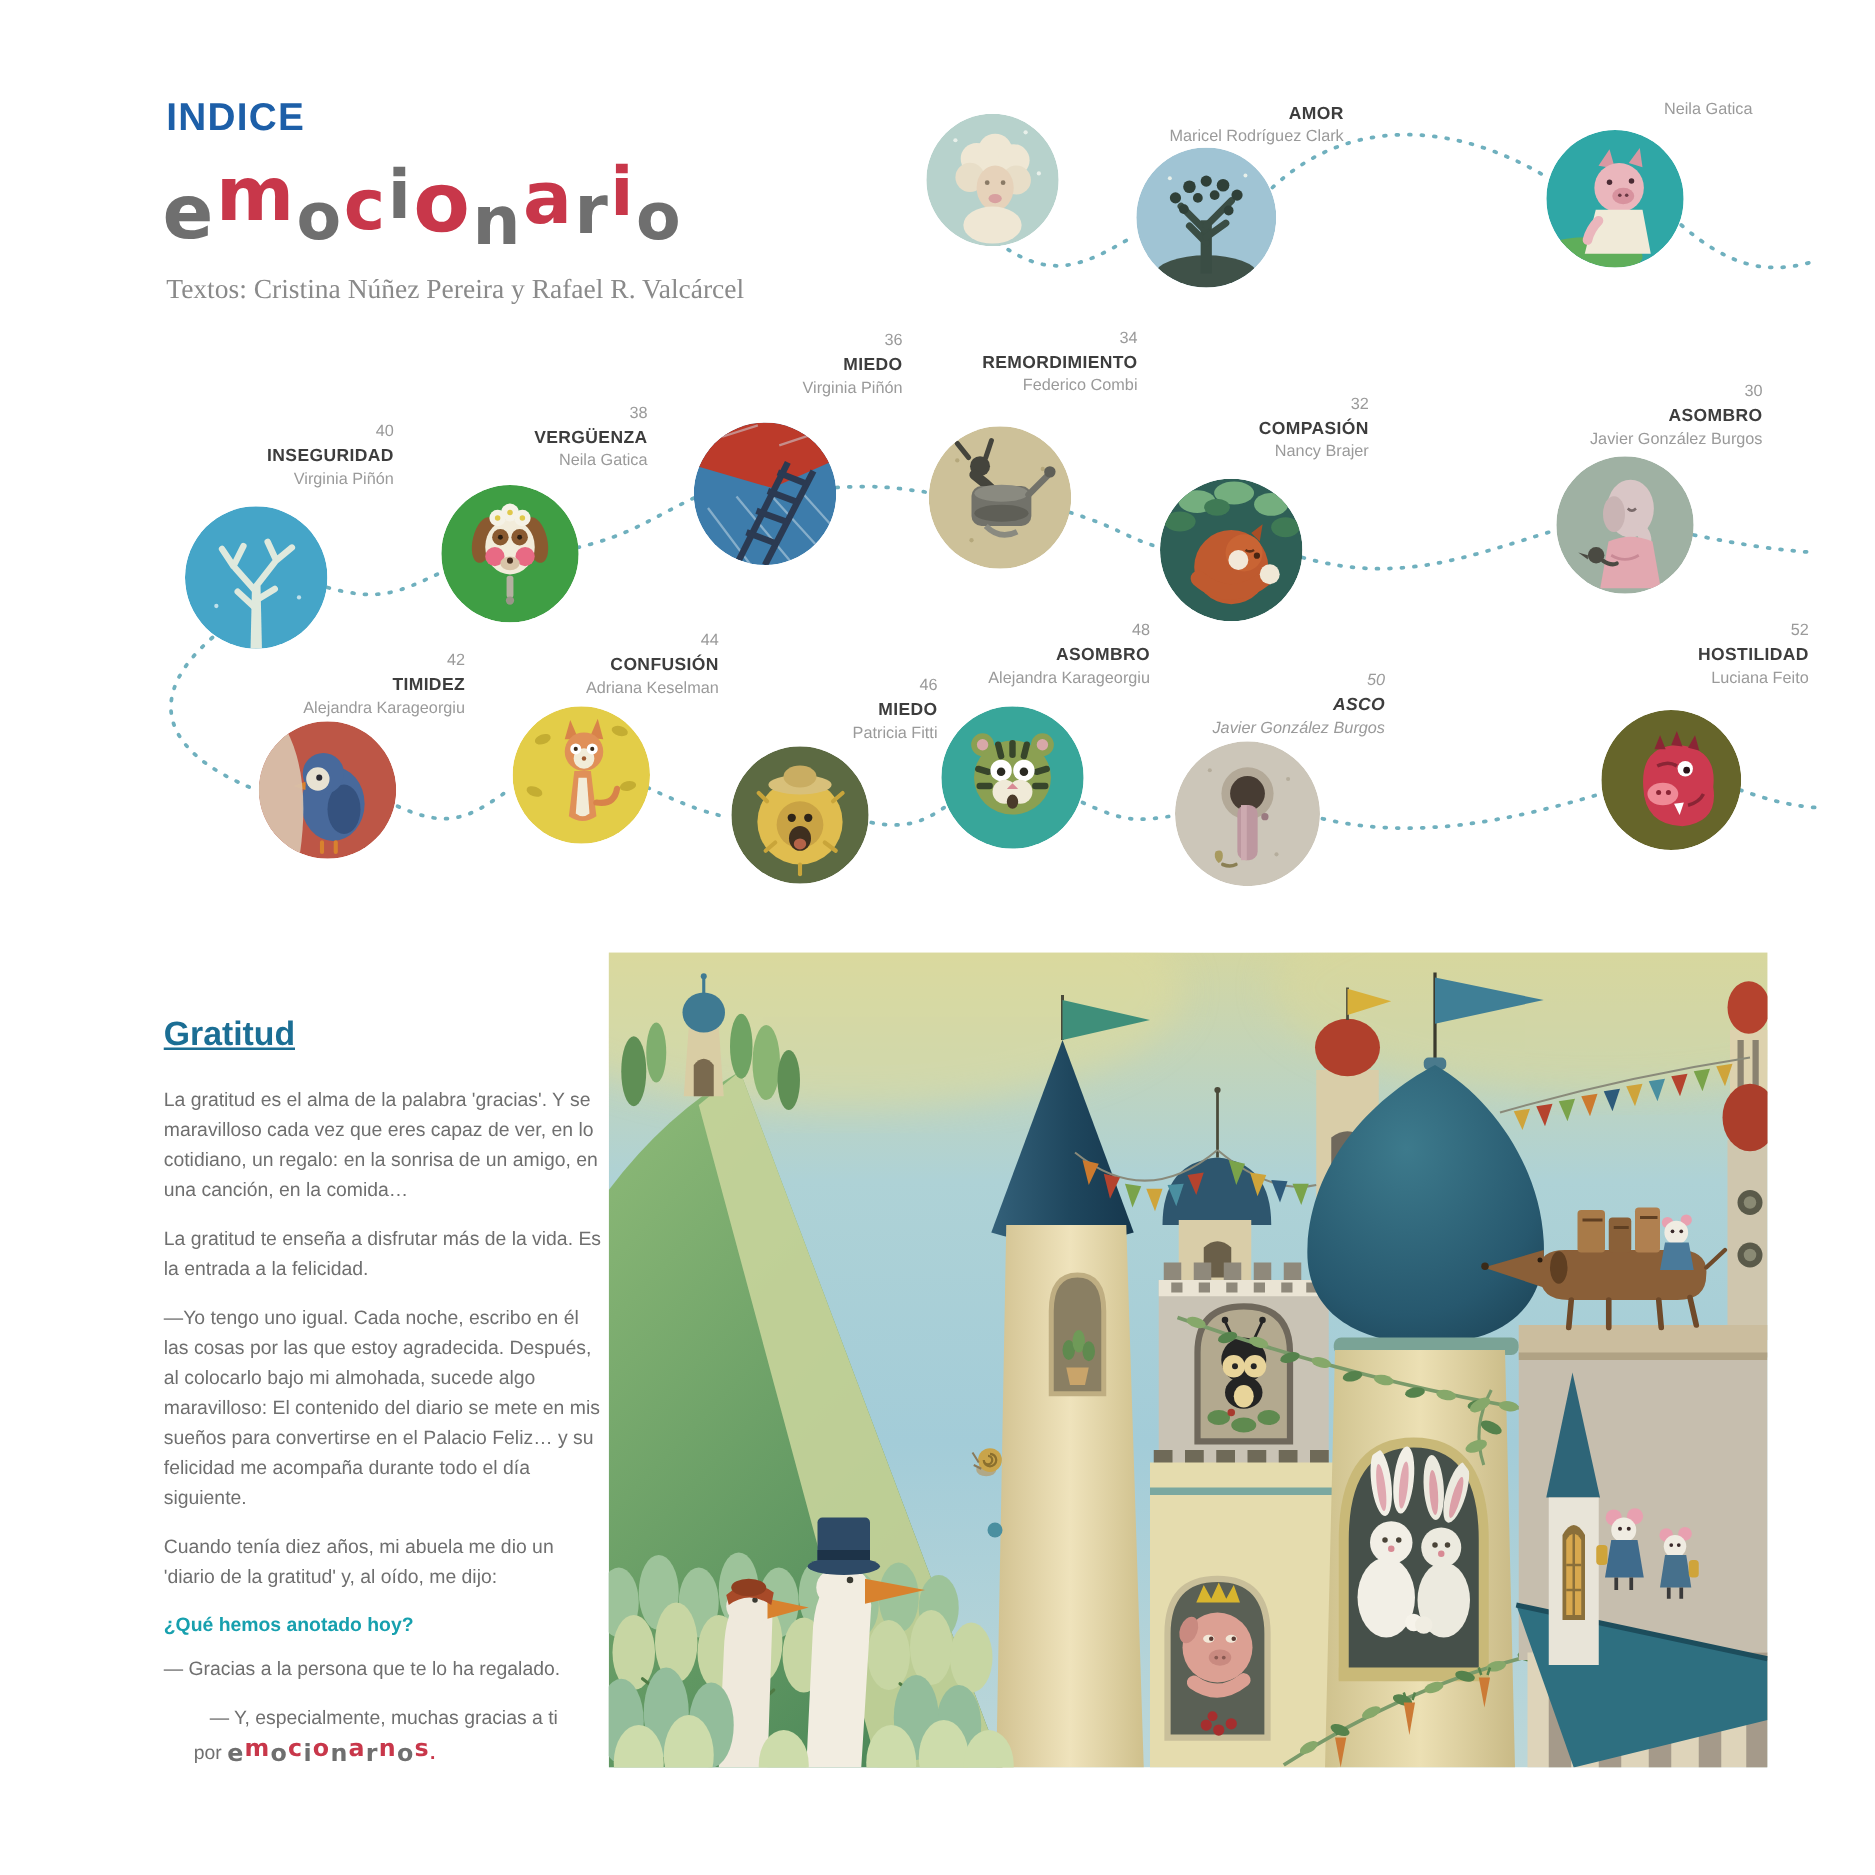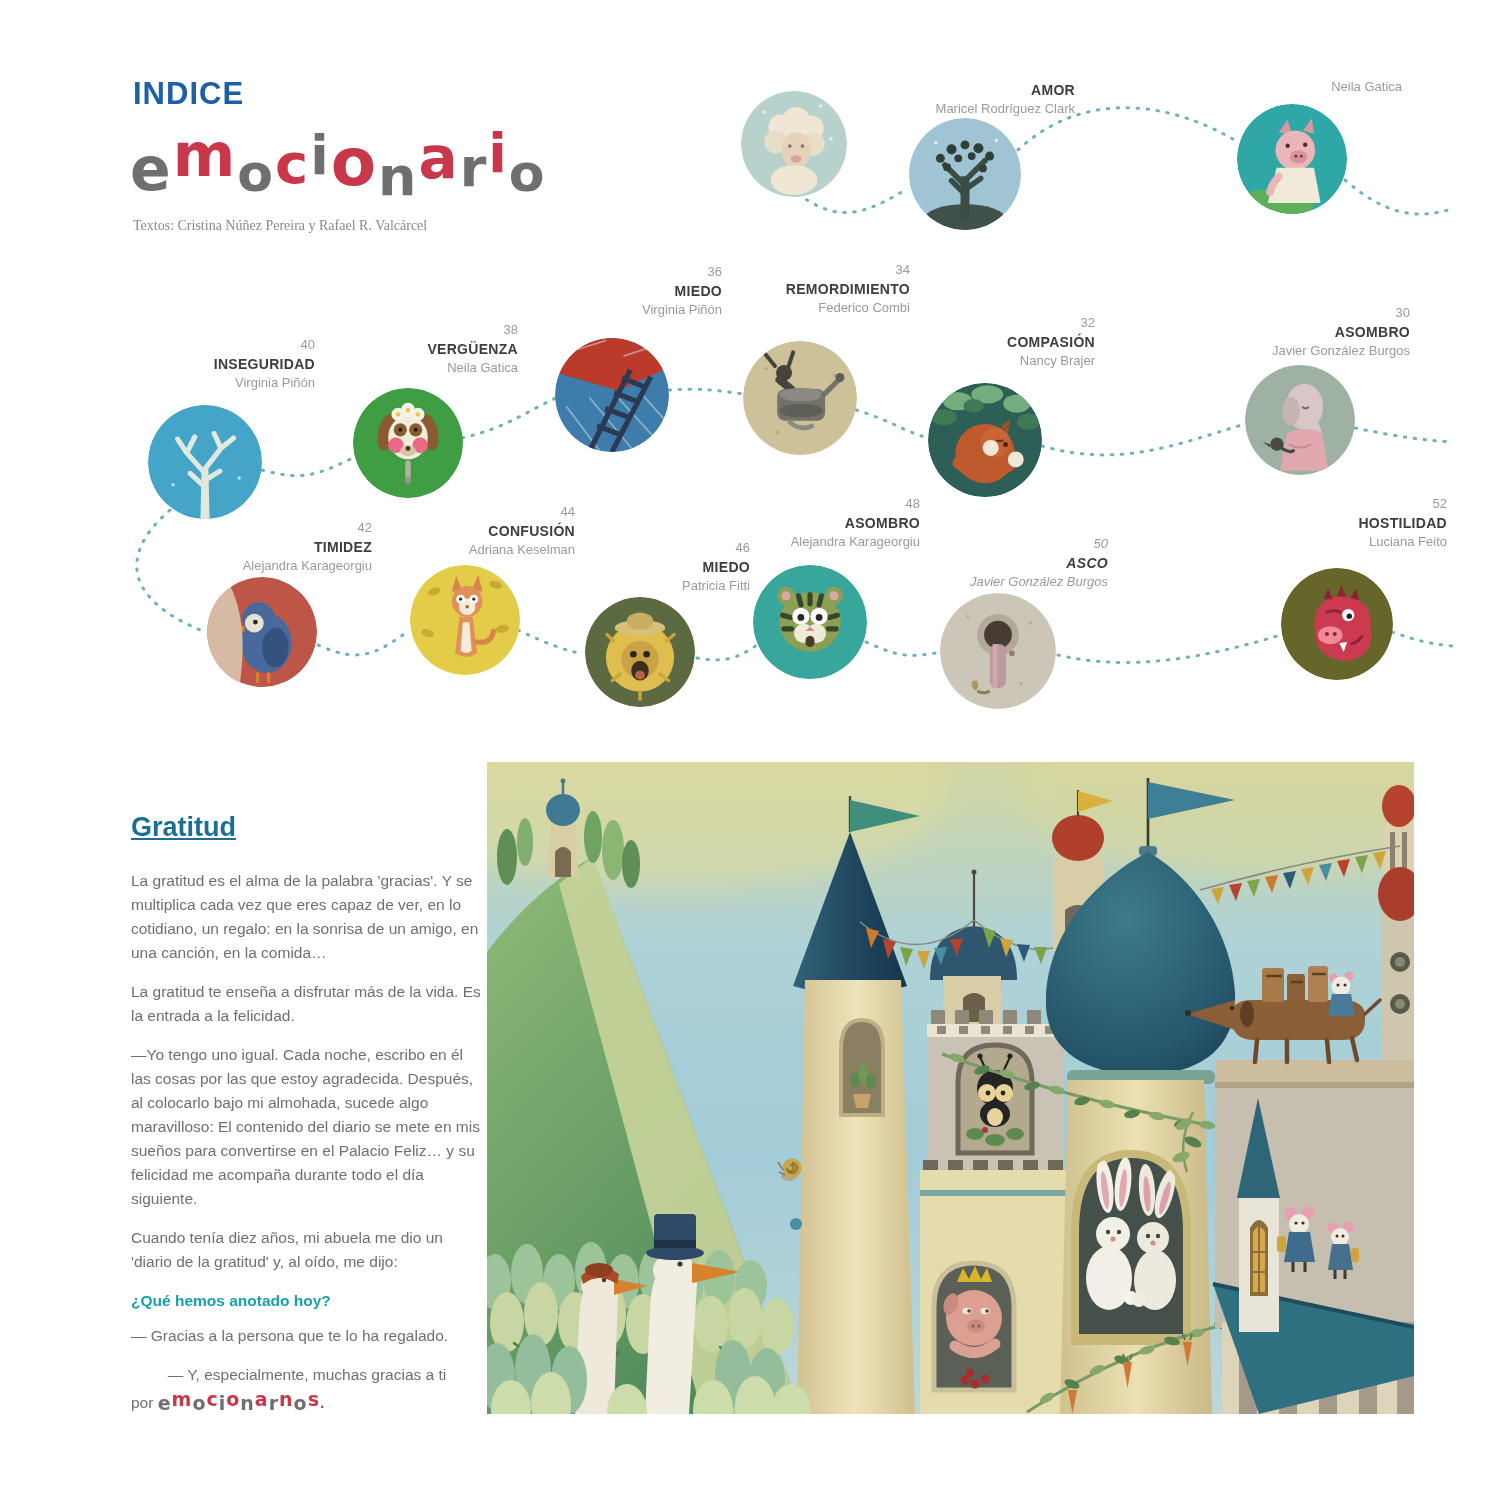--- a/index.html
+++ b/index.html
@@ -20,21 +20,21 @@
   #logo span:nth-child(2){transform:translateY(-7px);}
   #logo span:nth-child(3){transform:translateY(8px);font-size:52px;}
   #logo span:nth-child(4){transform:translateY(0px);font-size:56px;}
   #logo span:nth-child(5){transform:translateY(-9px);font-size:54px;}
   #logo span:nth-child(6){transform:translateY(2px);font-size:66px;}
   #logo span:nth-child(7){transform:translateY(12px);font-size:54px;}
   #logo span:nth-child(8){transform:translateY(-5px);font-size:58px;}
   #logo span:nth-child(9){transform:translateY(3px);font-size:54px;}
   #logo span:nth-child(10){transform:translateY(-11px);font-size:54px;}
   #logo span:nth-child(11){transform:translateY(8px);font-size:52px;}
-  #credits{left:133px;top:218px;font-size:14px;color:#8a8a8a;font-family:"Liberation Serif",serif;}
+  #credits{left:133px;top:218px;font-size:22px;color:#8a8a8a;font-family:"Liberation Serif",serif;}
 
   
   .em-item{position:absolute;width:220px;text-align:right;}
   .em-item .num{font-size:13px;color:var(--label-gray,#9a9a9a);color:var(--label_gray);line-height:18px;}
   .em-item .ttl{font-size:14px;font-weight:bold;color:var(--label_dark);line-height:20px;letter-spacing:.3px;}
   .em-item .auth{font-size:13px;color:var(--label_gray);line-height:18px;}
   .em-item .circ{position:absolute;left:50%;transform:translateX(-50%);border-radius:50%;overflow:hidden;box-shadow:0 0 0 0 transparent;}
   .em-item .circ svg{display:block;width:100%;height:100%;}
 
   #em0{left:684px;top:91px;}  #em0 .circ{top:0;width:106px;height:106px;}
@@ -51,21 +51,21 @@
   #em11{left:530px;top:539px;}#em11 .circ{top:58px;width:110px;height:110px;}
   #em12{left:700px;top:495px;}#em12 .circ{top:70px;width:114px;height:114px;}
   #em13{left:888px;top:535px;font-style:italic;}#em13 .circ{top:58px;width:116px;height:116px;}
   #em14{left:1227px;top:495px;}#em14 .circ{top:73px;width:112px;height:112px;}
 
   
   #article{left:131px;top:812px;width:352px;}
   #article h1{font-size:27px;font-weight:bold;color:var(--title_teal);margin:0 0 26px 0;text-decoration:underline;}
   #article p{font-size:15.5px;color:var(--body_text);line-height:24px;margin:0 0 15px 0;}
   #article .q{font-size:15.5px;font-weight:bold;color:var(--question_teal);margin:18px 0 14px 0;}
-  #closing-line{font-size:15.5px;color:var(--body_text);line-height:24px;}
+  #closing-line{font-size:15.5px;color:var(--body_text);line-height:24px;margin-left:24px;}
   #closing-word{font-weight:bold;font-size:19px;letter-spacing:1px;font-family:"DejaVu Sans",sans-serif;}
   #closing-word span{display:inline-block;}
   #closing-word span:nth-child(odd){transform:translateY(2px);}
   #closing-word span:nth-child(even){transform:translateY(-2px);}
   #closing-period{color:var(--logo_red);font-weight:bold;}
 
   #connector-svg{left:0;top:0;pointer-events:none;}
   #castle{left:487px;top:762px;width:927px;height:652px;}
   #castle svg{display:block;width:100%;height:100%;}
 </style>
@@ -576,21 +576,21 @@
           <circle cx="48" cy="59" r="1.8" fill="#8a2535"></circle>
         <polygon points="52,67 56,75 59,66" fill="#ffffff"></polygon>
         <path d="M62 68 Q70 66 73 60" stroke="#8a2535" stroke-width="2.5" fill="none"></path>
       </g>
       </svg>
   </div>
 </div>
 
 <div class="abs" id="article">
   <h1>Gratitud</h1>
-  <p>La gratitud es el alma de la palabra 'gracias'. Y se multiplica cada vez que eres capaz de ver, en lo cotidiano, un regalo: en la sonrisa de un amigo, en una canción, en la comida…</p>
+  <p>La gratitud es el alma de la palabra 'gracias'. Y se maravilloso cada vez que eres capaz de ver, en lo cotidiano, un regalo: en la sonrisa de un amigo, en una canción, en la comida…</p>
   <p>La gratitud te enseña a disfrutar más de la vida. Es la entrada a la felicidad.</p>
   <p>—Yo tengo uno igual. Cada noche, escribo en él las cosas por las que estoy agradecida. Después, al colocarlo bajo mi almohada, sucede algo maravilloso: El contenido del diario se mete en mis sueños para convertirse en el Palacio Feliz… y su felicidad me acompaña durante todo el día siguiente.</p>
   <p>Cuando tenía diez años, mi abuela me dio un 'diario de la gratitud' y, al oído, me dijo:</p>
   <div class="q">¿Qué hemos anotado hoy?</div>
   <p>— Gracias a la persona que te lo ha regalado.</p>
   <p style="margin-bottom:2px;text-align:center;">— Y, especialmente, muchas gracias a ti</p>
   <div id="closing-line">
     <span>por </span><span id="closing-word"><span style="color: rgb(111, 111, 111);">e</span><span style="color: rgb(200, 55, 74);">m</span><span style="color: rgb(111, 111, 111);">o</span><span style="color: rgb(200, 55, 74);">c</span><span style="color: rgb(111, 111, 111);">i</span><span style="color: rgb(200, 55, 74);">o</span><span style="color: rgb(111, 111, 111);">n</span><span style="color: rgb(200, 55, 74);">a</span><span style="color: rgb(111, 111, 111);">r</span><span style="color: rgb(200, 55, 74);">n</span><span style="color: rgb(111, 111, 111);">o</span><span style="color: rgb(200, 55, 74);">s</span></span><span id="closing-period">.</span>
   </div>
 </div>

